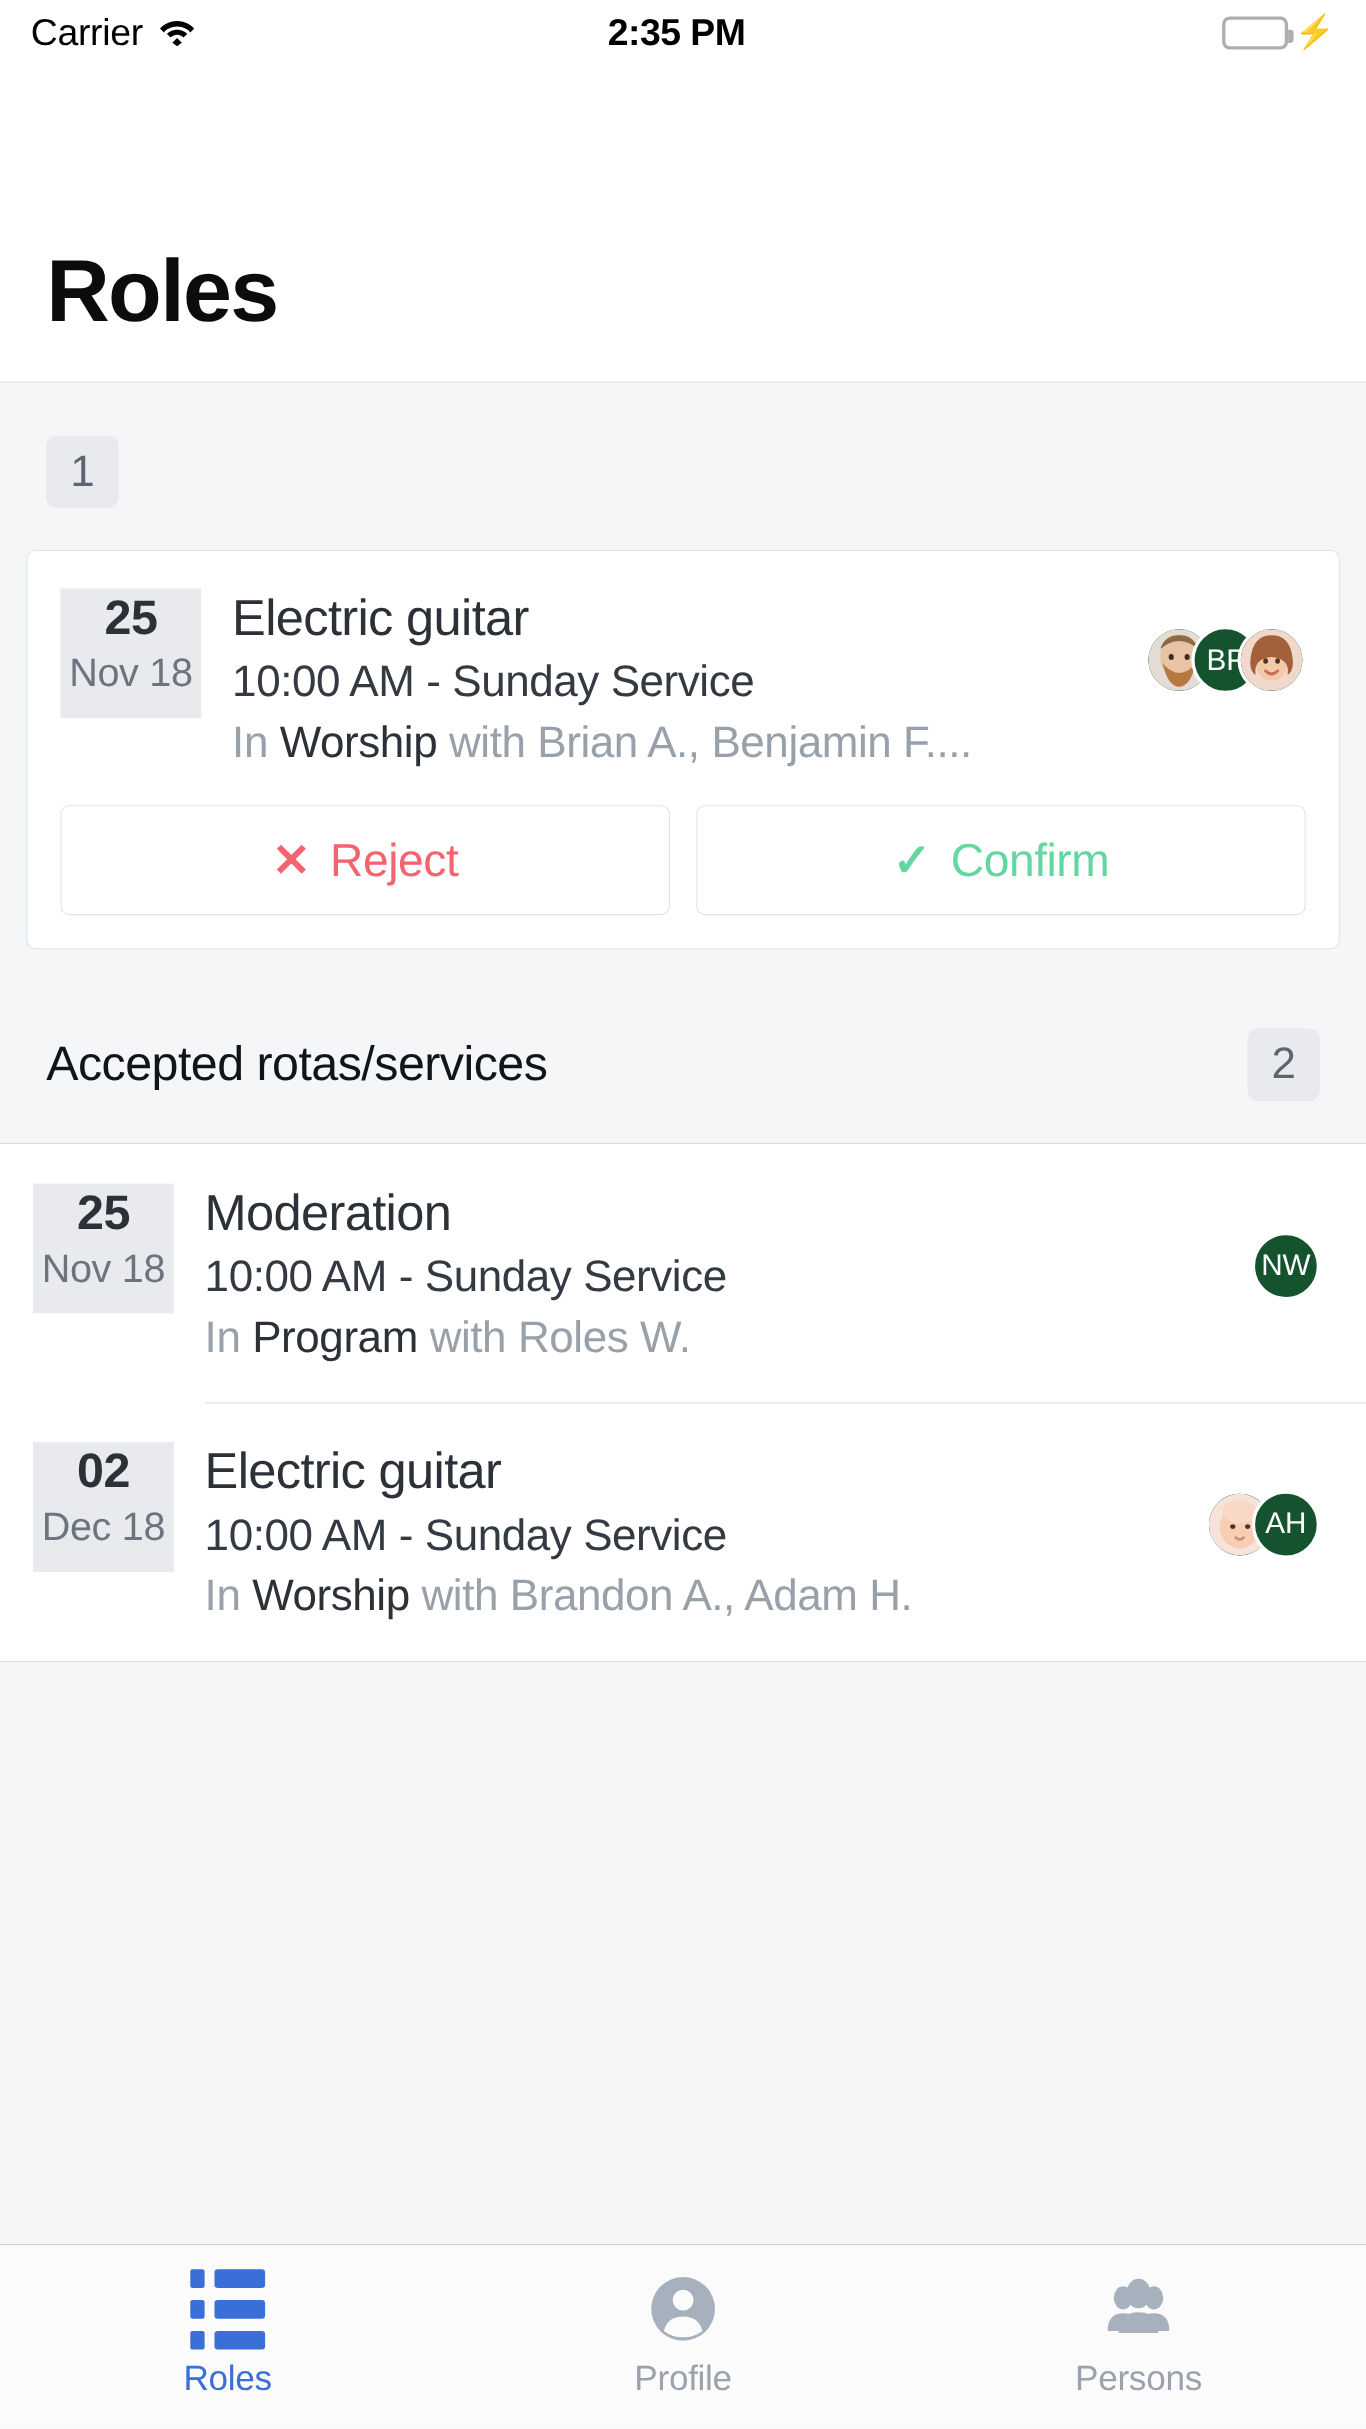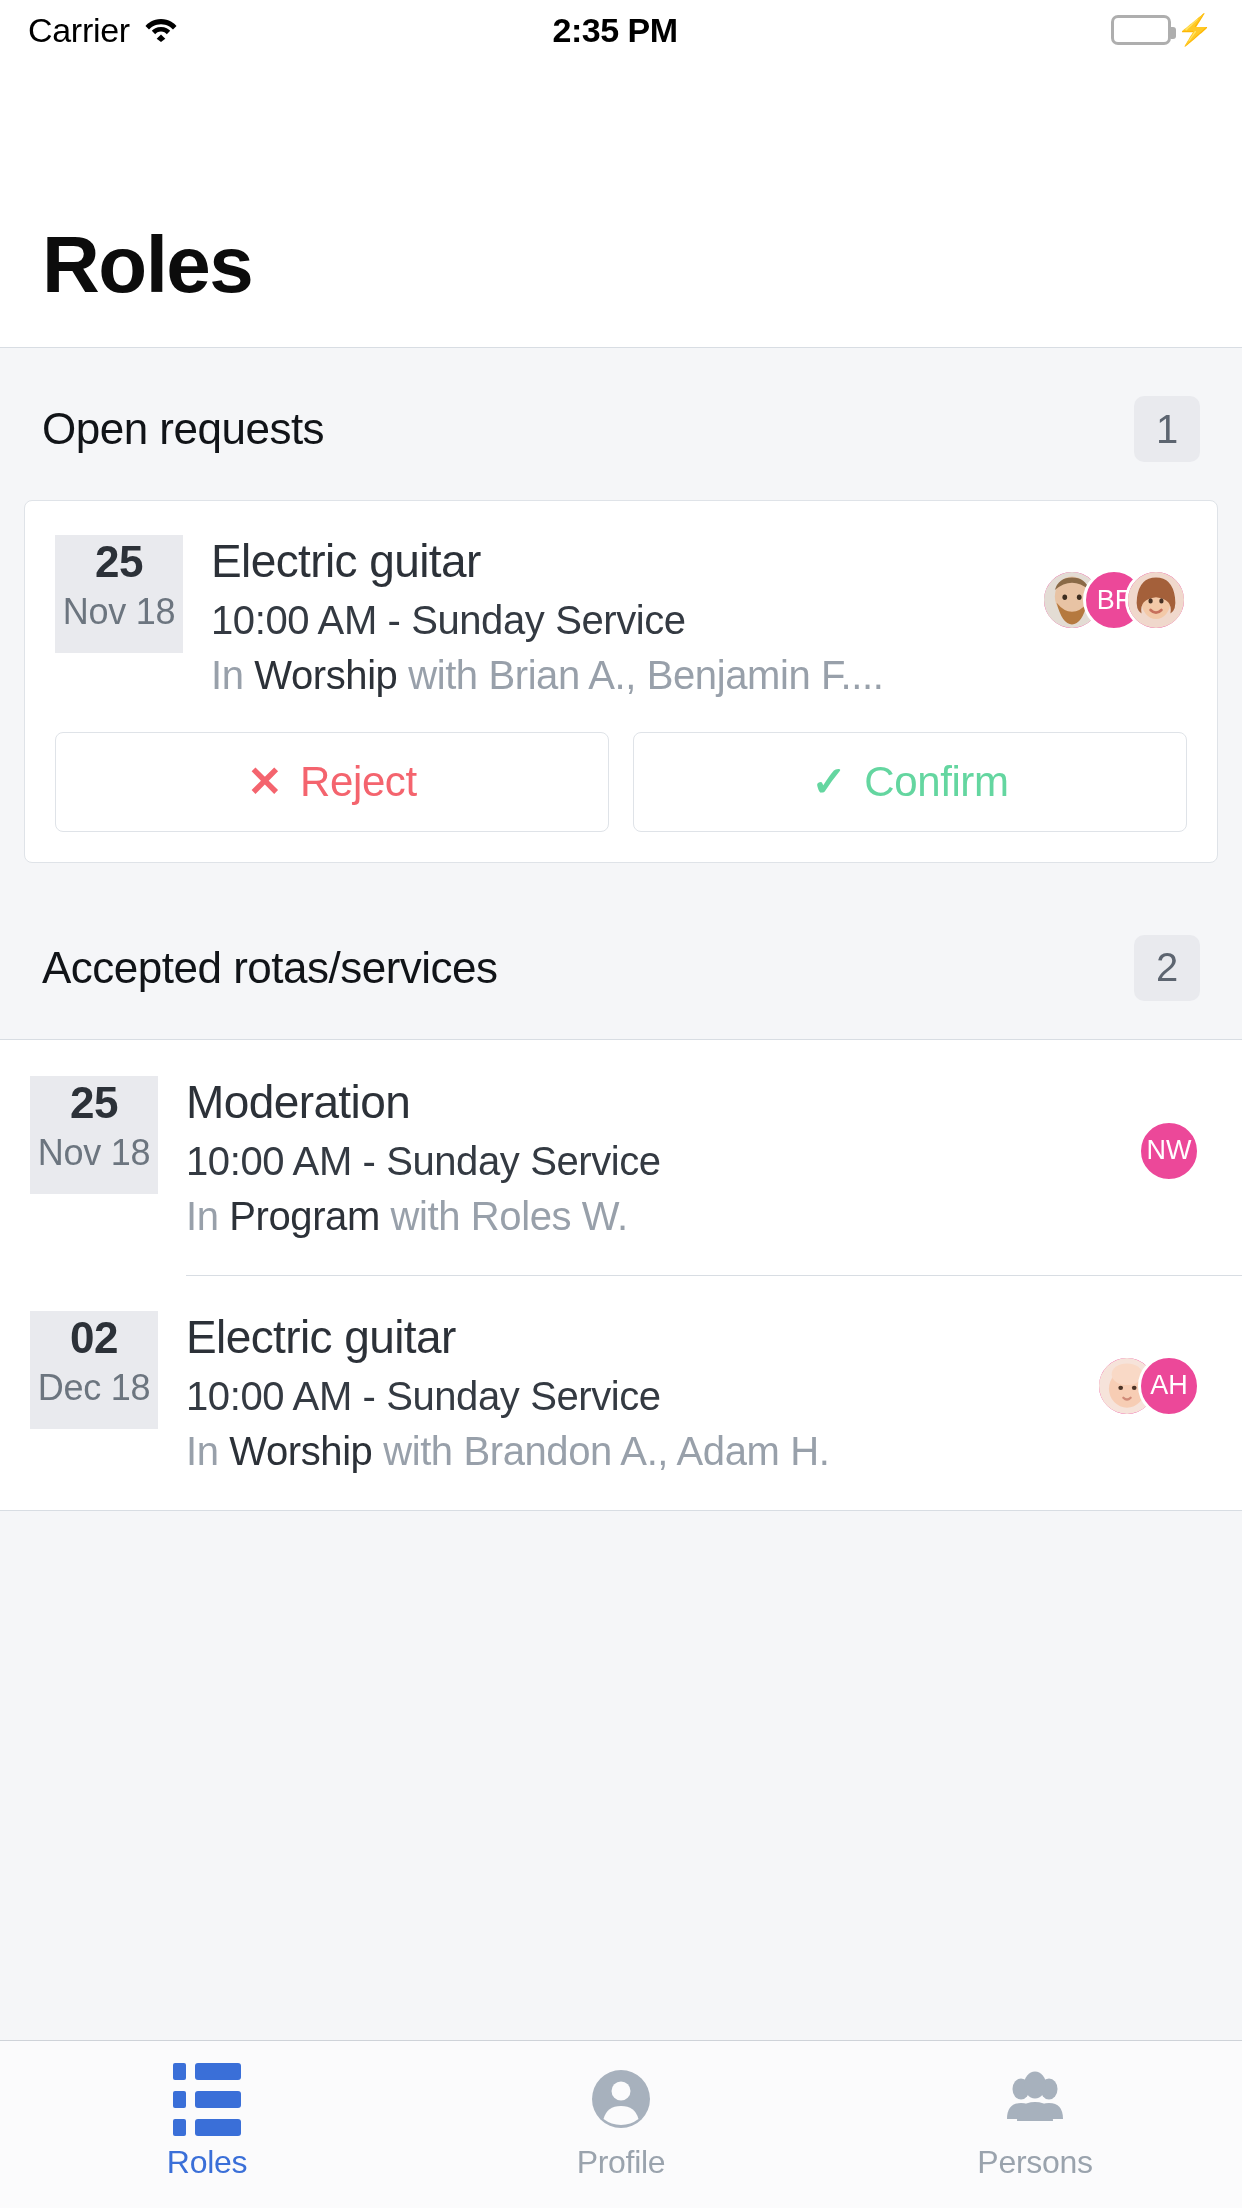--- a/index.html
+++ b/index.html
@@ -73,21 +73,21 @@
   .rota-main { flex: 1 1 auto; min-width: 0; }
   .rota-title { font-size: 46px; color: #2c3138; letter-spacing: -0.6px; line-height: 1.15; }
   .rota-sub { font-size: 40px; color: #343a42; margin-top: 10px; letter-spacing: -0.4px; }
   .rota-with { font-size: 40px; color: #98a0aa; margin-top: 10px; letter-spacing: -0.4px; white-space: nowrap; }
   .rota-with .w-strong { color: #2c3138; }
   .avatars { display: flex; align-items: center; flex: 0 0 auto; padding-top: 34px; }
   .avatar {
     width: 62px; height: 62px; border-radius: 50%; border: 3px solid #ffffff;
     margin-left: -20px; overflow: hidden; position: relative;
     display: flex; align-items: center; justify-content: center;
-    font-size: 27px; color: #ffffff; background: #ec4899; flex: 0 0 auto;
+    font-size: 27px; color: #ffffff; background: #14532d; flex: 0 0 auto;
   }
   .avatar:first-child { margin-left: 0; }
   .ph { position: absolute; inset: 0; }
 
   .card-actions { display: flex; gap: 24px; margin-top: 34px; }
   .act-btn {
     flex: 1 1 0; height: 100px; border: 1px solid #dfe3e8; border-radius: 8px;
     background: #ffffff; display: flex; align-items: center; justify-content: center;
     gap: 18px; font-size: 42px; letter-spacing: -0.4px;
   }
@@ -143,21 +143,20 @@
     </div>
   </div>
 
   <div class="navbar">
     <div class="nav-title">Roles</div>
   </div>
 
   <div class="content">
 
     <div class="section-header">
-      <div class="section-title">Open requests</div>
       <div class="badge">1</div>
     </div>
 
     <div class="card">
       <div class="rota-row">
         <div class="date-chip">
           <div class="date-day">25</div>
           <div class="date-mon">Nov 18</div>
         </div>
         <div class="rota-main">

